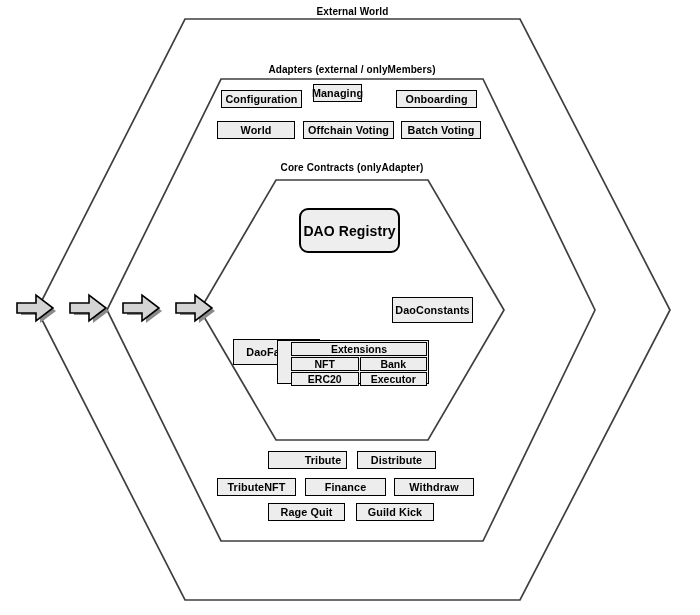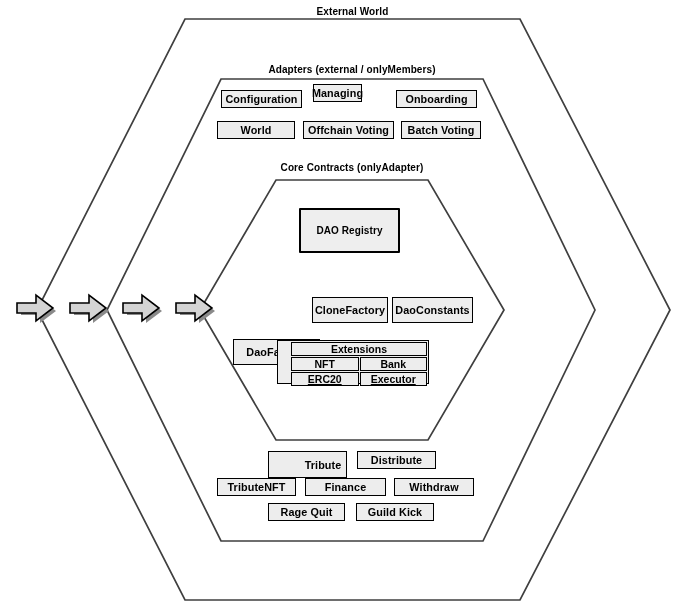--- a/index.html
+++ b/index.html
@@ -46,42 +46,42 @@
     color: #000000;
     font-size: 10.8px;
     font-weight: bold;
     display: flex;
     align-items: center;
     justify-content: center;
     white-space: nowrap;
     letter-spacing: 0.1px;
   }
   .node.registry {
-    border-radius: 1px;
+    border-radius: 9px;
     border-width: 2px;
-    font-size: 10px;
+    font-size: 14px;
     background: #eeeeee;
   }
   
   .ext-table {
     position: absolute;
     box-sizing: border-box;
     border: 1.6px solid #000000;
     background: #ededed;
     display: flex;
     flex-direction: column;
     padding: 1px;
   }
   .ext-row {
     display: flex;
     flex: 1 1 0;
     gap: 1px;
     margin-bottom: 1px;
   }
-  .ext-row:last-child { margin-bottom: 0; text-decoration: underline; }
+  .ext-row:last-child { margin-bottom: 0; }
   .ext-cell {
     flex: 1 1 0;
     box-sizing: border-box;
     background: #ededed;
     border: 1.3px solid #000000;
     font-size: 10.5px;
     font-weight: bold;
     color: #000;
     display: flex;
     align-items: center;
@@ -131,38 +131,37 @@
   <div class="node" style="left:313px; top:84px; width:49px; height:18px;">Managing</div>
   <div class="node" style="left:396px; top:90px; width:81px; height:18px;">Onboarding</div>
 
   <div class="node" style="left:217px; top:121px; width:78px; height:18px;">World</div>
   <div class="node" style="left:303px; top:121px; width:91px; height:18px;">Offchain Voting</div>
   <div class="node" style="left:401px; top:121px; width:80px; height:18px;">Batch Voting</div>
 
   <div class="node registry" style="left:299px; top:208px; width:101px; height:45px;">DAO Registry</div>
 
   <div class="node" style="left:233px; top:297px; width:87px; height:26px;margin-top:42px;">DaoFactory</div>
-  <div class="node" style="left:312px; top:297px; width:76px; height:26px;">CloneFactory</div>
   <div class="node" style="left:392px; top:297px; width:81px; height:26px;">DaoConstants</div>
 
   <div class="ext-table" style="left:277px; top:340px; width:152px; height:44px;padding-left:13px;">
     <div class="ext-row">
       <div class="ext-cell">Extensions</div>
     </div>
     <div class="ext-row">
       <div class="ext-cell">NFT</div>
       <div class="ext-cell">Bank</div>
     </div>
     <div class="ext-row">
       <div class="ext-cell">ERC20</div>
       <div class="ext-cell">Executor</div>
     </div>
   </div>
 
-  <div class="node" style="left:268px; top:451px; width:79px; height:27px;padding-left:31px;">Tribute</div>
+  <div class="node" style="left:268px; top:451px; width:79px; height:18px;padding-left:31px;">Tribute</div>
   <div class="node" style="left:357px; top:451px; width:79px; height:18px;">Distribute</div>
 
   <div class="node" style="left:217px; top:478px; width:79px; height:18px;">TributeNFT</div>
   <div class="node" style="left:305px; top:478px; width:81px; height:18px;">Finance</div>
   <div class="node" style="left:394px; top:478px; width:80px; height:18px;">Withdraw</div>
 
   <div class="node" style="left:268px; top:503px; width:77px; height:18px;">Rage Quit</div>
   <div class="node" style="left:356px; top:503px; width:78px; height:18px;">Guild Kick</div>
 
 </div>

